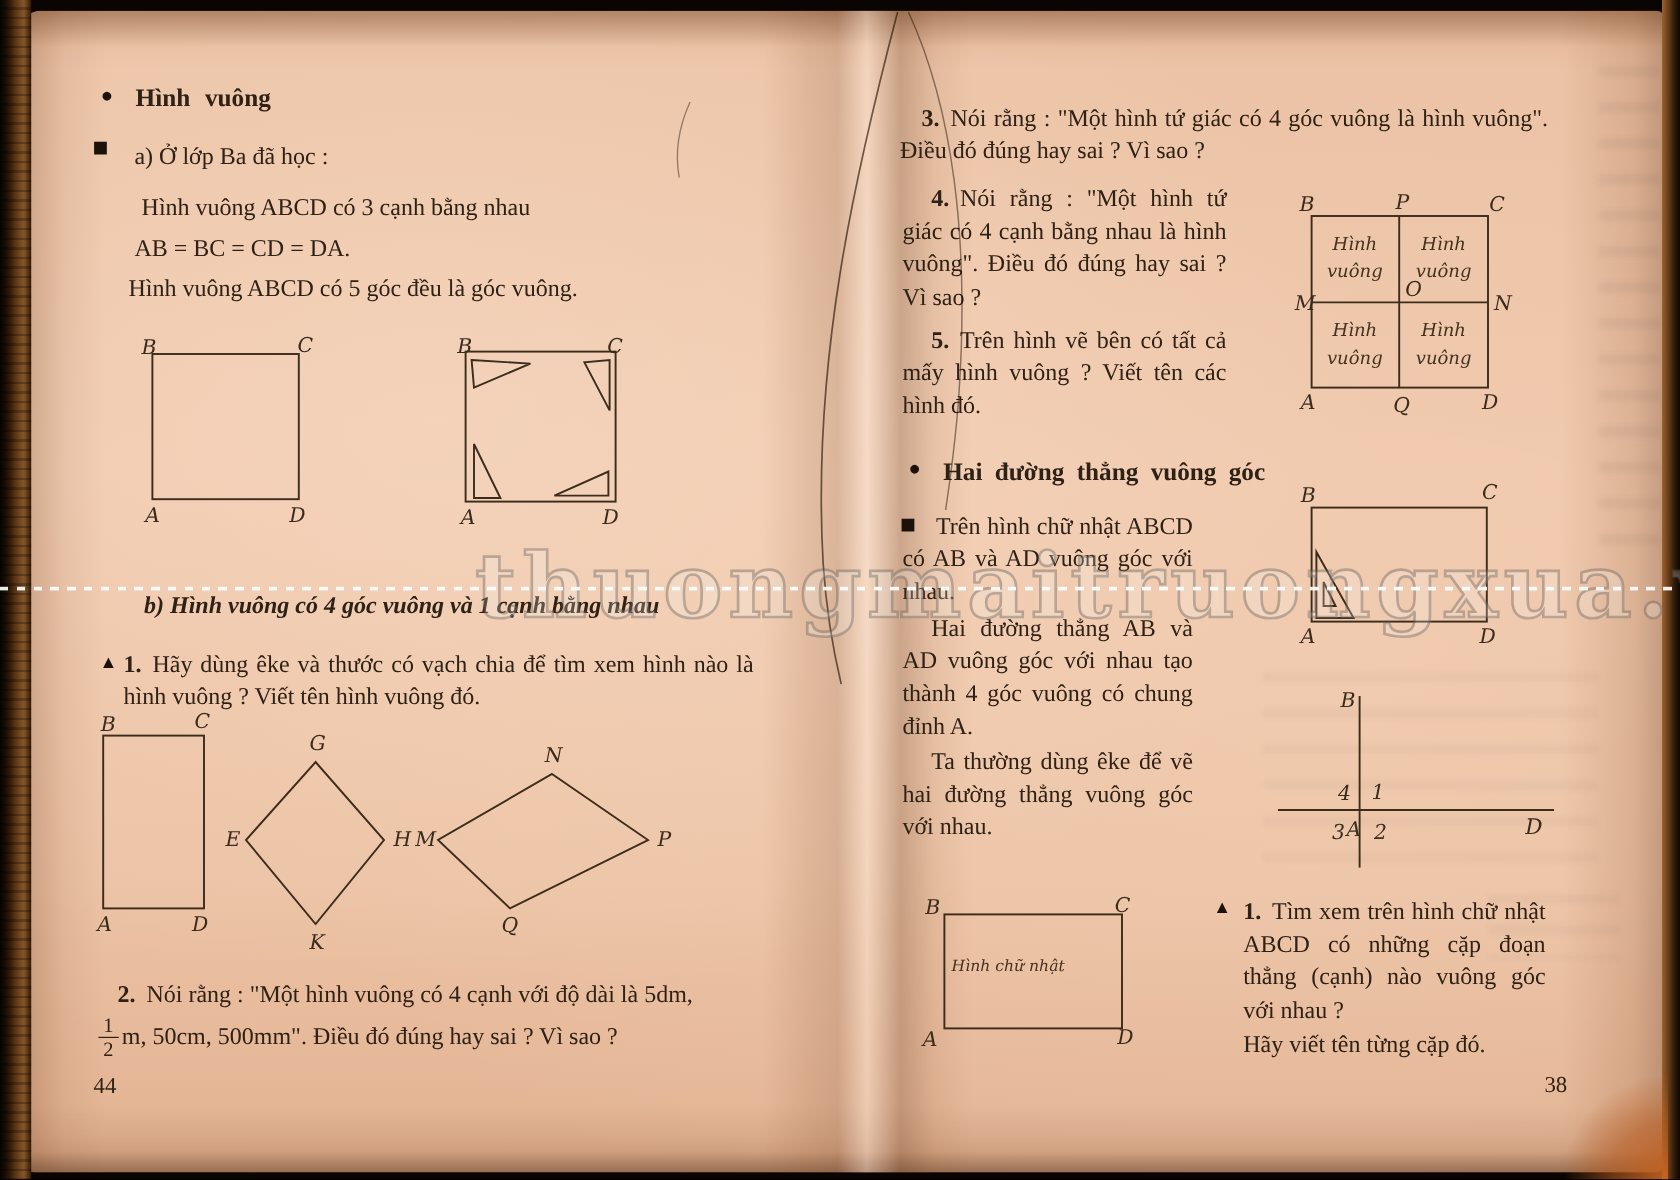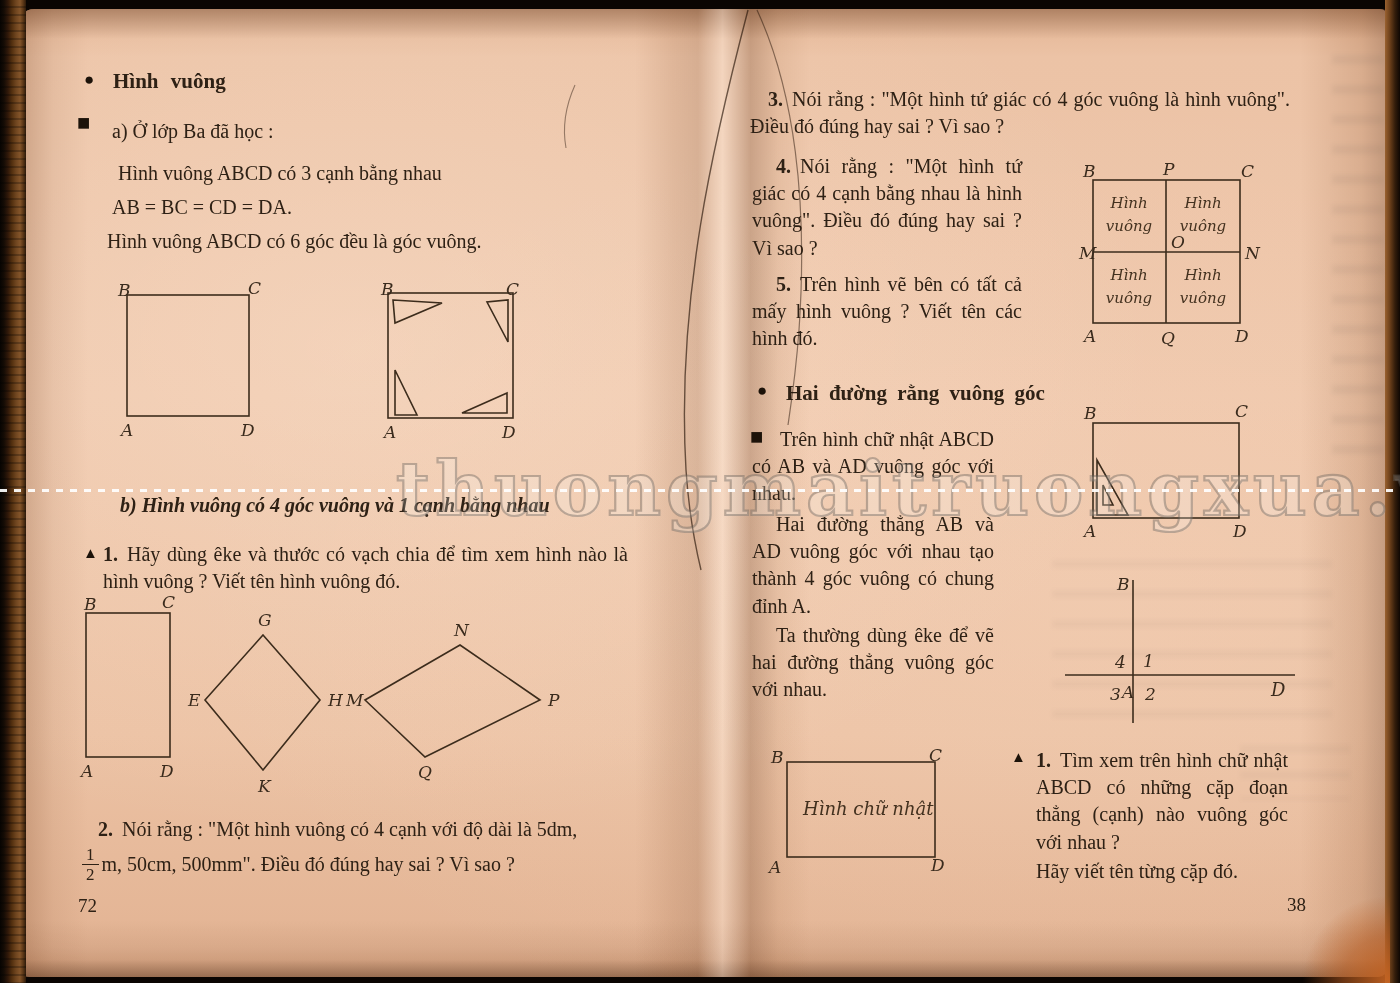--- a/index.html
+++ b/index.html
@@ -85,21 +85,21 @@
   <div>
 
     <span class="marker" style="left:84px;top:70px;font-size:17px;">●</span>
     <div class="txt bold nowrap" style="left:113px;top:67px;font-size:21px;word-spacing:7px;">Hình vuông</div>
 
     <span class="marker" style="left:77px;top:110px;font-size:22px;">■</span>
     <div class="txt nowrap" style="left:112px;top:118px;">a) Ở lớp Ba đã học :</div>
 
     <div class="txt nowrap" style="left:118px;top:160px;">Hình vuông ABCD có 3 cạnh bằng nhau</div>
     <div class="txt nowrap" style="left:80px;top:194px;margin-left:32px;">AB = BC = CD = DA.</div>
-    <div class="txt nowrap" style="left:107px;top:228px;">Hình vuông ABCD có 6 góc đều là góc vuông.</div>
+    <div class="txt nowrap" style="left:107px;top:228px;">Hình vuông ABCD có 5 góc đều là góc vuông.</div>
 
     <div class="fig" style="left:105px;top:278px;width:170px;height:165px;">
       <svg width="170" height="165">
         <rect class="stroke" x="22" y="17" width="122" height="121"></rect>
       </svg>
       <span class="flabel" style="left:13px;top:2px;">B</span>
       <span class="flabel" style="left:143px;top:0px;">C</span>
       <span class="flabel" style="left:16px;top:142px;">A</span>
       <span class="flabel" style="left:136px;top:142px;">D</span>
     </div>
@@ -149,21 +149,21 @@
       <span class="num-inline">2.</span><span>Nói rằng : "Một hình vuông có 4 cạnh với độ dài là 5dm,</span>
     </div>
     <div class="txt nowrap ex2l2" style="left:82px;top:846px;">
       <span class="frac">
           <span class="fnum">1</span>
           <span class="fden">2</span>
         </span>
       <span>m, 50cm, 500mm". Điều đó đúng hay sai ? Vì sao ?</span>
     </div>
 
-    <div class="pagenum" style="left:78px;top:895px;">72</div>
+    <div class="pagenum" style="left:78px;top:895px;">44</div>
   </div>
 
   <div>
 
     <div class="txt just" style="left:750px;top:86px;width:540px;text-indent:18px;">
       <span class="num-inline">3.</span><span>Nói rằng : "Một hình tứ giác có 4 góc vuông là hình vuông". Điều đó đúng hay sai ? Vì sao ?</span>
     </div>
 
     <div class="txt just" style="left:752px;top:153px;width:270px;text-indent:24px;">
       <span class="num-inline">4.</span><span>Nói rằng : "Một hình tứ giác có 4 cạnh bằng nhau là hình vuông". Điều đó đúng hay sai ? Vì sao ?</span>
@@ -188,21 +188,21 @@
       <span class="flabel" style="left:9px;top:174px;">A</span>
       <span class="flabel" style="left:86px;top:176px;">Q</span>
       <span class="flabel" style="left:160px;top:174px;">D</span>
       <div class="hand" style="left:28px;top:40px;width:52px;font-size:15px;text-align:center;line-height:1.55;">Hình vuông</div>
       <div class="hand" style="left:102px;top:40px;width:52px;font-size:15px;text-align:center;line-height:1.55;">Hình vuông</div>
       <div class="hand" style="left:28px;top:112px;width:52px;font-size:15px;text-align:center;line-height:1.55;">Hình vuông</div>
       <div class="hand" style="left:102px;top:112px;width:52px;font-size:15px;text-align:center;line-height:1.55;">Hình vuông</div>
     </div>
 
     <span class="marker" style="left:757px;top:381px;font-size:17px;">●</span>
-    <div class="txt bold nowrap" style="left:786px;top:379px;font-size:21px;word-spacing:5px;">Hai đường rằng vuông góc</div>
+    <div class="txt bold nowrap" style="left:786px;top:379px;font-size:21px;word-spacing:5px;">Hai đường thẳng vuông góc</div>
 
     <span class="marker" style="left:750px;top:424px;font-size:22px;">■</span>
     <div class="txt just" style="left:752px;top:426px;width:242px;text-indent:28px;">Trên hình chữ nhật ABCD có AB và AD vuông góc với nhau.</div>
 
     <div class="txt just" style="left:752px;top:511px;width:242px;text-indent:24px;">Hai đường thẳng AB và AD vuông góc với nhau tạo thành 4 góc vuông có chung đỉnh A.</div>
 
     <div class="txt just" style="left:752px;top:622px;width:242px;text-indent:24px;">Ta thường dùng êke để vẽ hai đường thẳng vuông góc với nhau.</div>
 
     <div class="fig" style="left:1078px;top:400px;width:185px;height:145px;">
       <svg width="185" height="145">
@@ -231,21 +231,21 @@
     </div>
 
     <div class="fig" style="left:755px;top:740px;width:200px;height:135px;">
       <svg width="200" height="135">
         <rect class="stroke" x="32" y="22" width="148" height="95"></rect>
       </svg>
       <span class="flabel" style="left:16px;top:7px;">B</span>
       <span class="flabel" style="left:174px;top:5px;">C</span>
       <span class="flabel" style="left:14px;top:117px;">A</span>
       <span class="flabel" style="left:176px;top:115px;">D</span>
-      <div class="hand nowrap" style="left:48px;top:58px;font-size:18px;">Hình chữ nhật</div>
+      <div class="hand nowrap" style="left:38px;top:58px;font-size:13px;">Hình chữ nhật</div>
     </div>
 
     <span class="marker" style="left:1011px;top:749px;font-size:15px;">▲</span>
     <div class="txt just" style="left:1036px;top:747px;width:252px;">
       <span class="num-inline">1.</span><span>Tìm xem trên hình chữ nhật ABCD có những cặp đoạn thẳng (cạnh) nào vuông góc với nhau ?</span>
     </div>
     <div class="txt nowrap" style="left:1036px;top:858px;">Hãy viết tên từng cặp đó.</div>
 
     <div class="pagenum" style="left:1287px;top:894px;">38</div>
   </div>

